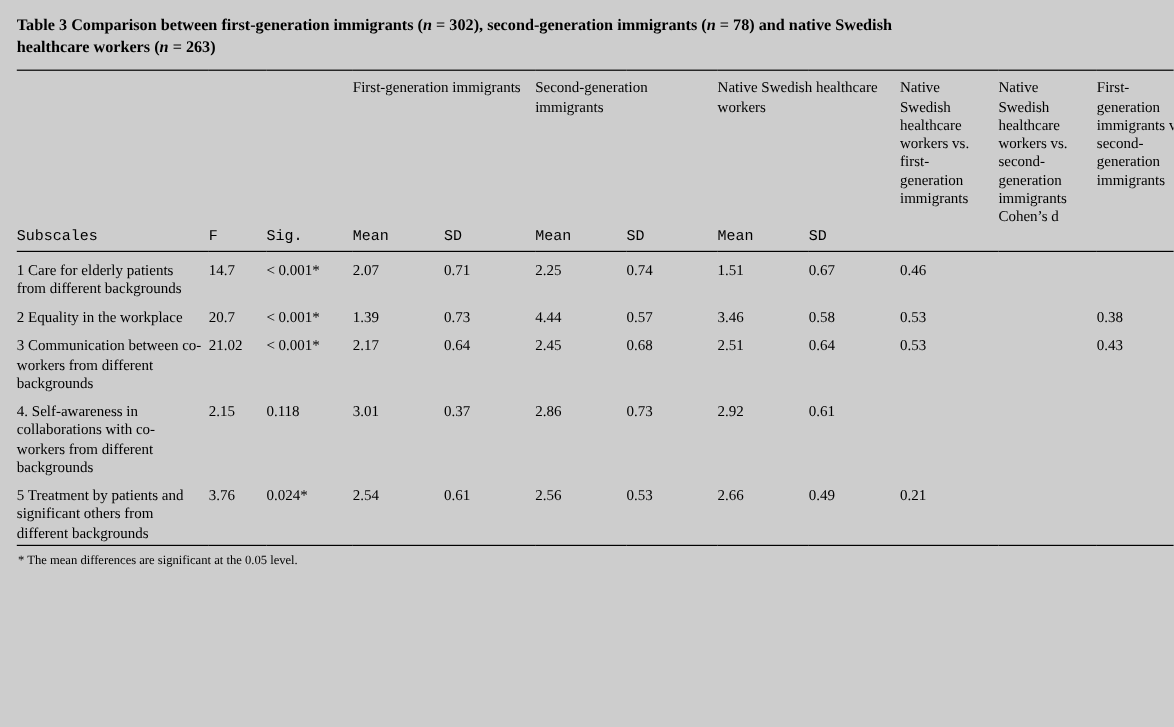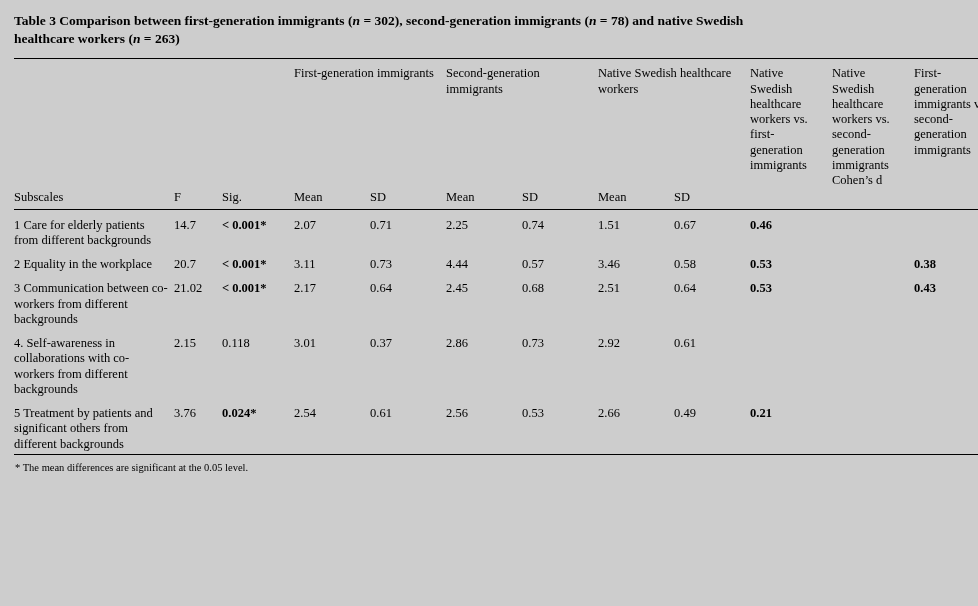--- a/index.html
+++ b/index.html
@@ -56,27 +56,28 @@
   }
   tbody td {
     vertical-align: top;
     padding: 7px 6px 2px 0;
     line-height: 1.22;
   }
   tbody tr:first-child td {
     padding-top: 8px;
   }
   .b {
-    font-weight: bold;
+    font-weight: normal;
   }
   .top-rule {
     border-top: 1.2px solid #000;
   }
   .hdr-rule {
     border-bottom: 1px solid #000;
+    font-family: Liberation Mono, monospace;
   }
   .footnote {
     font-size: 10.5px;
     padding-top: 6px;
     line-height: 1.3;
   }
   .c-sub { width: 160px; }
   .c-f   { width: 48px; }
   .c-sig { width: 72px; }
   .c-m   { width: 76px; }
@@ -149,21 +150,21 @@
           <td>1.51</td>
           <td>0.67</td>
           <td class="b">0.46</td>
           <td class="b"></td>
           <td class="b"></td>
         </tr>
         <tr>
           <td>2 Equality in the workplace</td>
           <td>20.7</td>
           <td class="b">&lt; 0.001*</td>
-          <td>3.11</td>
+          <td>1.39</td>
           <td>0.73</td>
           <td>4.44</td>
           <td>0.57</td>
           <td>3.46</td>
           <td>0.58</td>
           <td class="b">0.53</td>
           <td class="b"></td>
           <td class="b">0.38</td>
         </tr>
         <tr>

